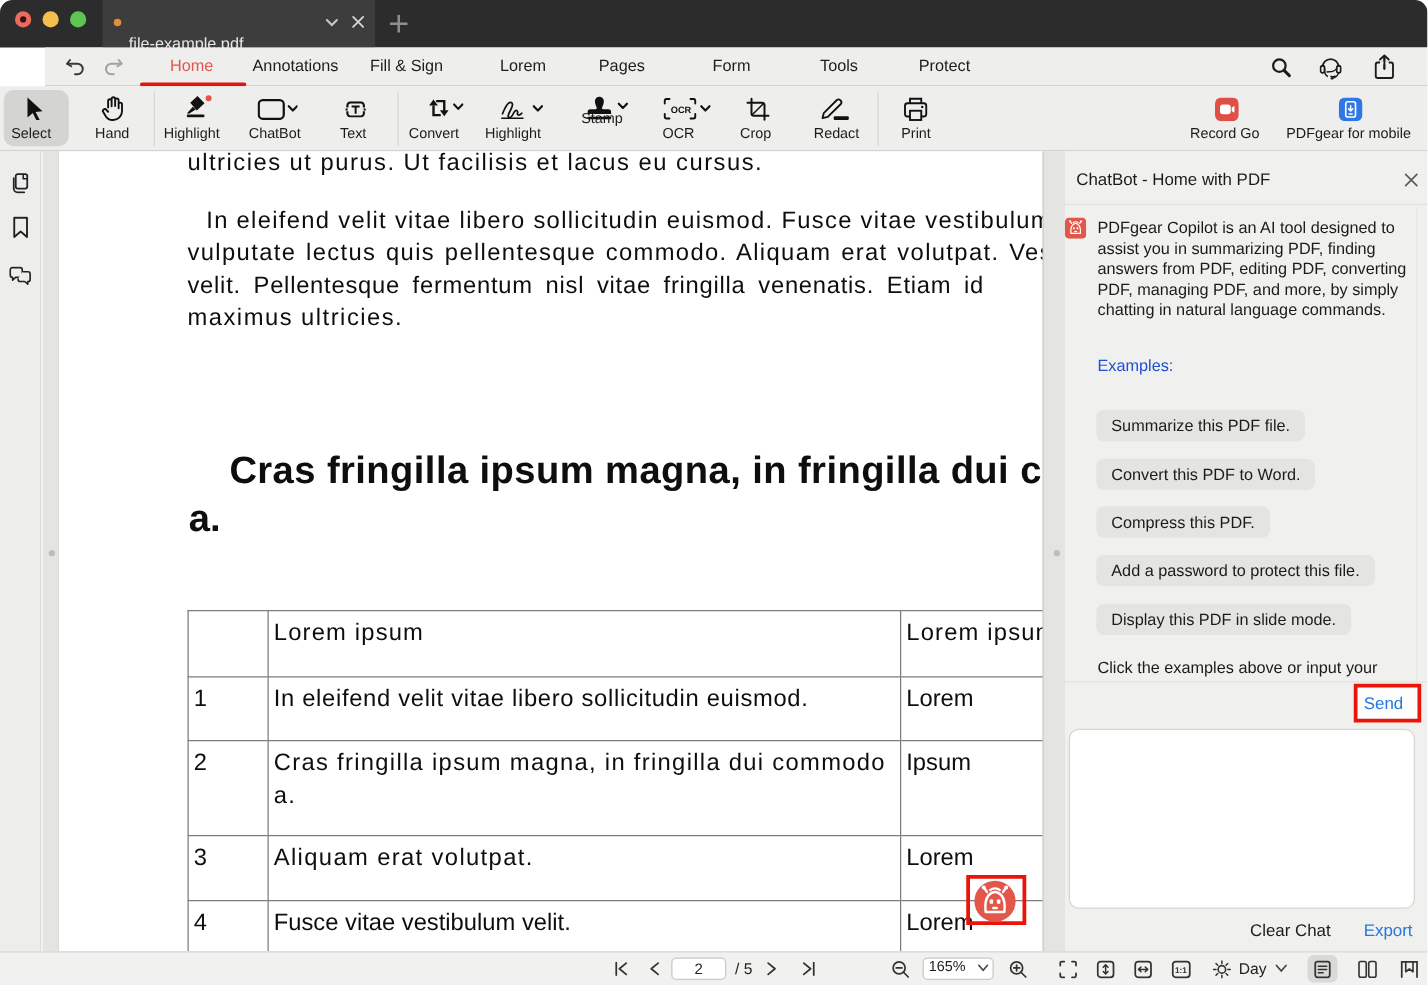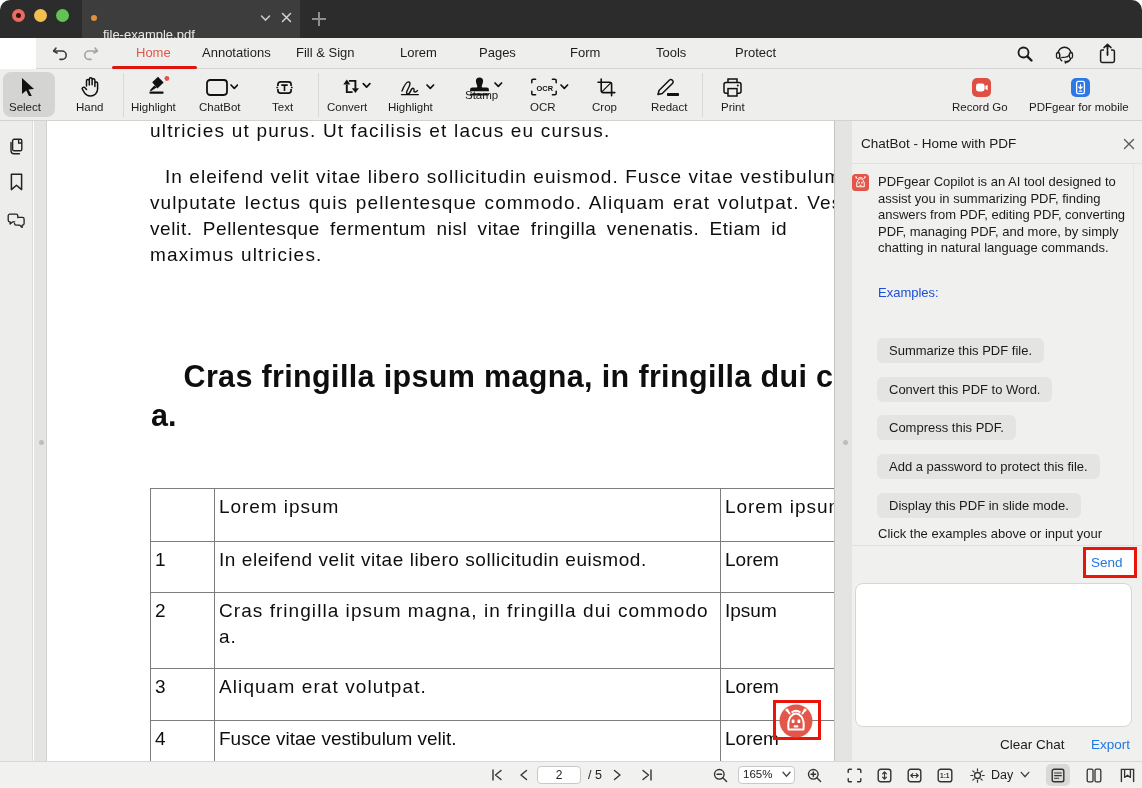--- a/index.html
+++ b/index.html
@@ -39,21 +39,21 @@
 
   
   #docarea { left:34px; top:121px; width:818px; height:640px; background:#e4e4e2; }
   #page { position:absolute; left:12px; top:0; width:789px; height:640px; background:#fff;
           overflow:hidden; border-left:1px solid #d2d2d0; border-right:1px solid #c4c4c2; }
   .doctext { position:absolute; white-space:nowrap; font-size:19px; color:#0e0e0e; }
 
   
   #panel { left:852px; top:121px; width:290px; height:640px; background:#f0f0ee; }
   .chatbtn { position:absolute; left:25px; height:25px; background:#e4e4e2; border-radius:6px;
-             font-size:13px; color:#1b1b1b; line-height:25px; padding:0 12px; white-space:nowrap;margin-top:10px; }
+             font-size:13px; color:#1b1b1b; line-height:25px; padding:0 12px; white-space:nowrap; }
 
   
   #bottombar { left:0; top:761px; width:1142px; height:27px; background:#f1f1ef;
                border-top:1px solid #d8d8d6; }
 </style>
 </head>
 <body>
 
 <div id="titlebar" class="abs">
   <div id="tab" class="abs">

